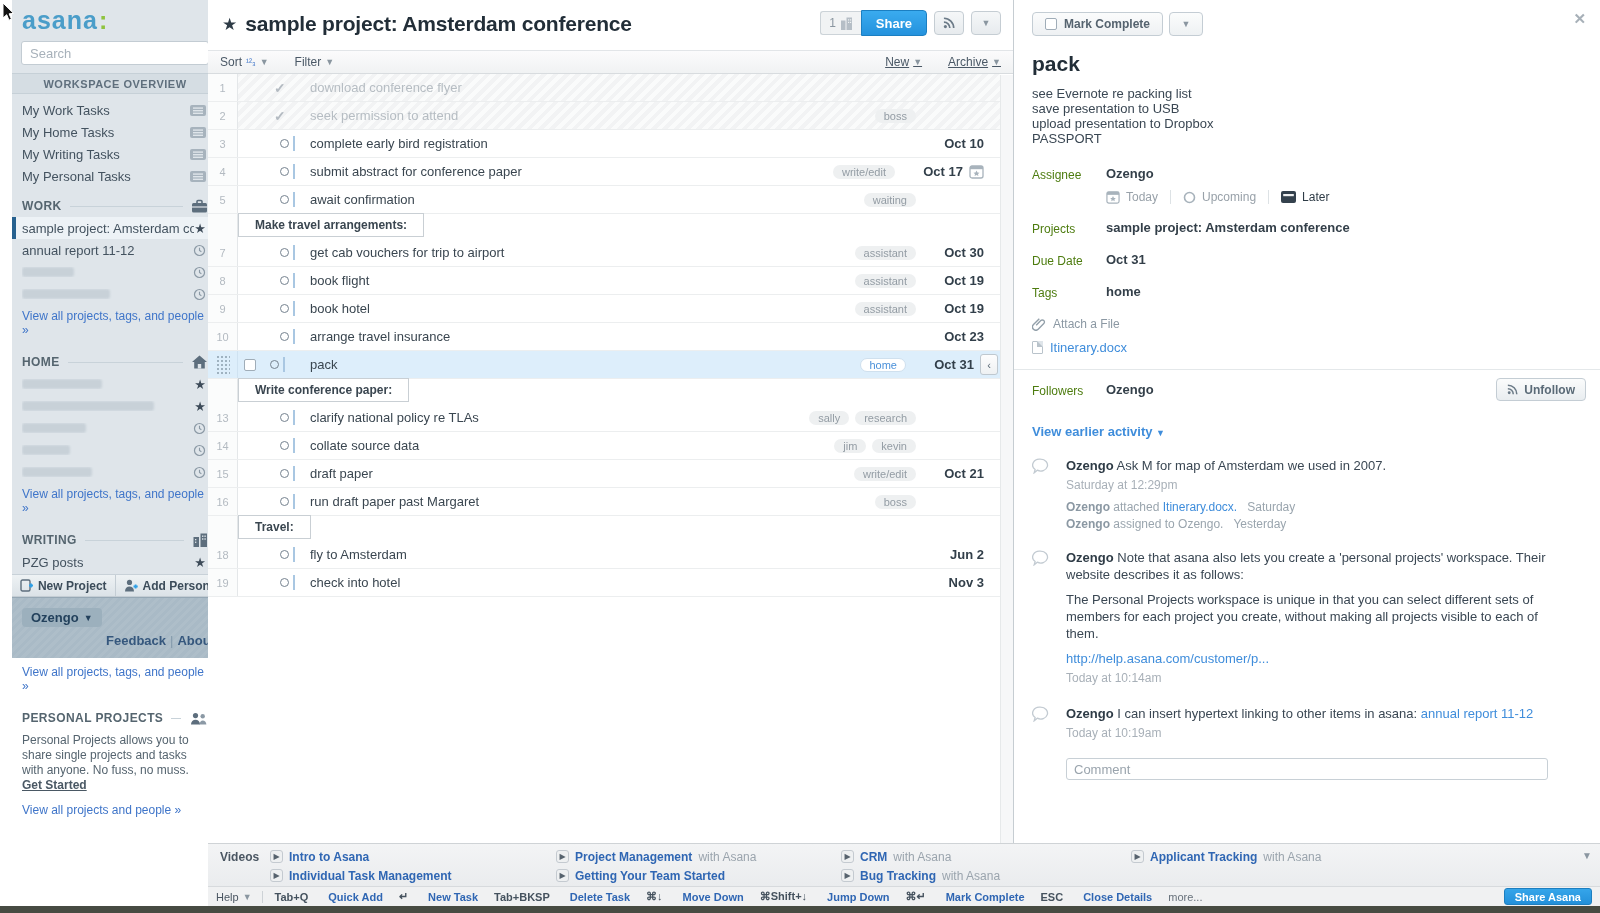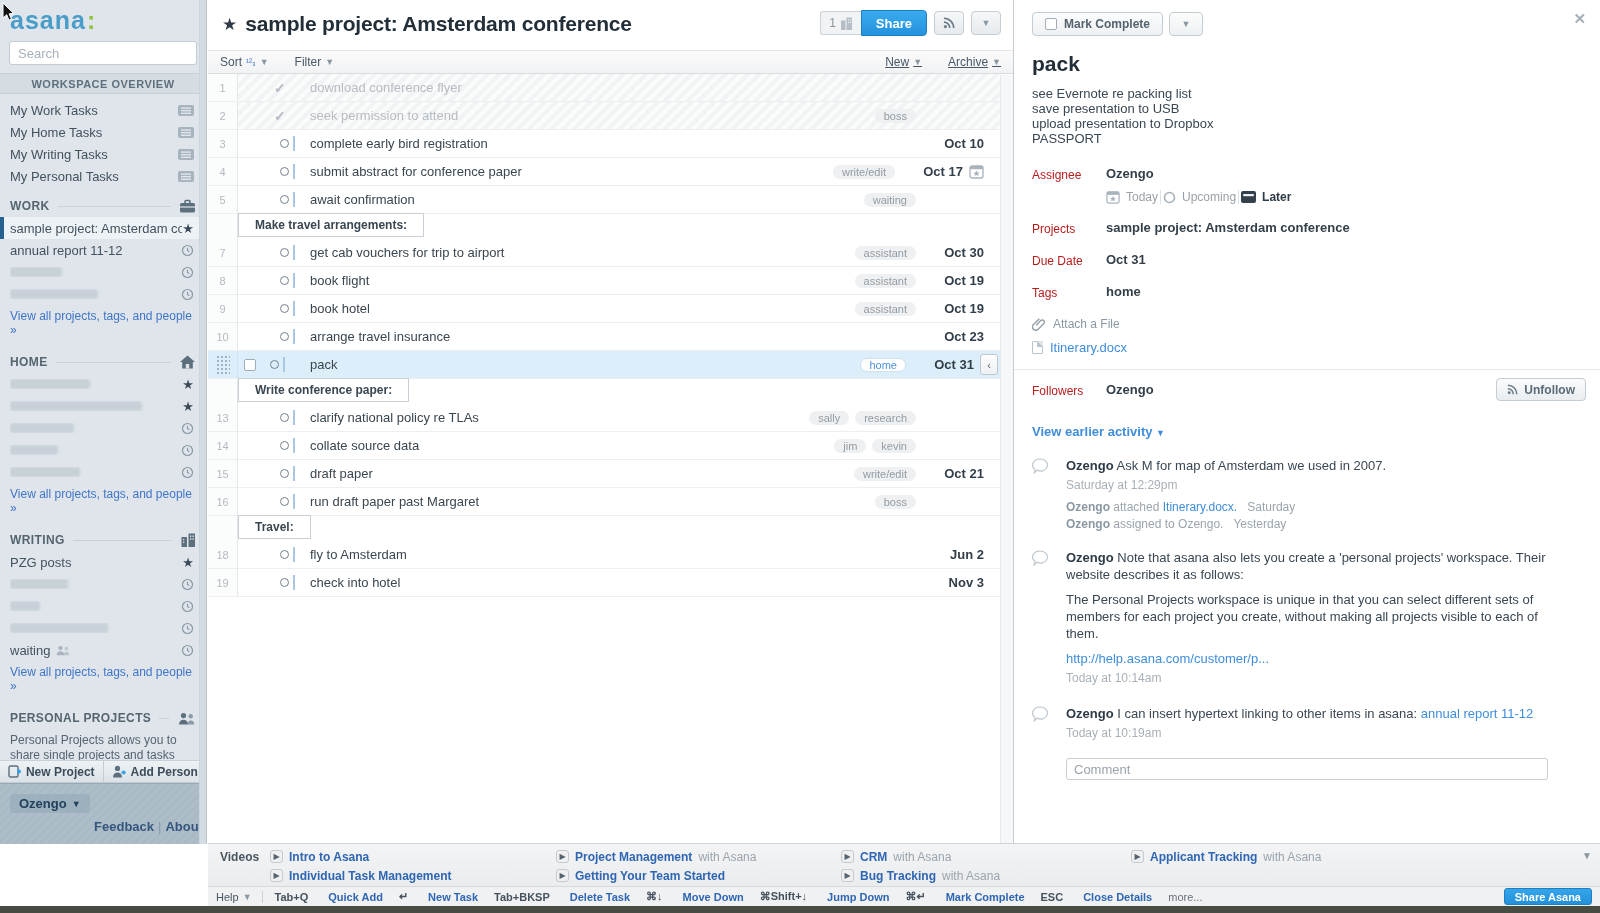--- a/index.html
+++ b/index.html
@@ -1,21 +1,21 @@
 <!DOCTYPE html>
 <html><head>
 <meta charset="utf-8">
 <style>
   * { margin:0; padding:0; box-sizing:border-box; }
   html,body { width:1600px; height:913px; overflow:hidden; background:#fff;
     font-family:"Liberation Sans", sans-serif; }
   #stage { position:relative; width:1600px; height:913px; background:#fff; overflow:hidden; }
 
   
-  #sidebar { position:absolute; left:0; top:0; width:207px; height:844px; background:#dfe5ea; border-right:1px solid #b9c4cc; }
+  #sidebar { position:absolute; left:12px; top:0; width:207px; height:658px; background:#dfe5ea; border-right:1px solid #b9c4cc; }
   #sidebar .edge { position:absolute; right:0; top:0; width:7px; height:100%; background:#d3dce2; border-left:1px solid #cbd5dc; }
   .logo { padding:6px 0 0 10px; font-size:25px; font-weight:bold; letter-spacing:1px; color:#4a9dc9; }
   .logo .colon { color:#8fc33f; margin-left:1px; }
   .searchwrap { padding:6px 9px 8px 9px; }
   .searchwrap input { width:100%; height:24px; border:1px solid #c3ccd3; border-radius:3px; padding:0 8px; font-size:13px; color:#55626d; background:#fff; font-family:"Liberation Sans",sans-serif; }
   .searchwrap input::placeholder { color:#a7b1ba; }
   .ws-head { height:21px; line-height:21px; text-align:center; background:#d5dde3; border-top:1px solid #c6d0d7; border-bottom:1px solid #c6d0d7; font-size:11px; font-weight:bold; color:#5f6f7d; letter-spacing:.5px; }
   .sitem { height:22px; display:flex; align-items:center; padding:0 12px 0 10px; font-size:13px; color:#43525f; cursor:pointer; }
   .sitem .lbl { flex:1; white-space:nowrap; overflow:hidden; }
   .sec-head { height:22px; display:flex; align-items:center; padding:0 10px; margin-top:8px; font-size:12px; font-weight:bold; color:#55656f; letter-spacing:.4px; }
@@ -84,27 +84,27 @@
 
   
   #right { position:absolute; left:1013px; top:0; width:587px; height:843px; background:#fff; border-left:1px solid #c6cdd2; padding:12px 14px 0 18px; }
   .close-x { position:absolute; right:14px; top:10px; font-size:15px; font-weight:bold; color:#a7b0b8; cursor:pointer; }
   .actionbar { display:flex; align-items:center; gap:6px; }
   .mc-btn { display:flex; align-items:center; gap:7px; height:24px; padding:0 12px; background:linear-gradient(#fbfcfc,#eef1f3); border:1px solid #c4cdd4; border-radius:4px; font-size:12px; font-weight:bold; color:#55636f; cursor:pointer; }
   .dd-btn { height:24px; width:34px; background:linear-gradient(#fbfcfc,#eef1f3); border:1px solid #c4cdd4; border-radius:4px; display:flex; align-items:center; justify-content:center; cursor:pointer; }
   .task-title { margin-top:16px; font-size:21px; font-weight:800; color:#222e38; }
   .notes { margin-top:10px; font-size:13px; color:#3a4753; line-height:15px; cursor:text; }
   .field { display:flex; margin-top:13px; }
-  .flabel { width:74px; font-size:12px; color:#b91c1c; padding-top:2px; flex-shrink:0; }
+  .flabel { width:74px; font-size:12px; color:#4d7c0f; padding-top:2px; flex-shrink:0; }
   .fval { font-size:13px; font-weight:bold; color:#333f49; }
   .sched { display:flex; align-items:center; margin:8px 0 0 74px; font-size:12px; color:#98a1a9; }
-  .sched .seg { display:flex; align-items:center; gap:6px; padding:0 2px; border-right:1px solid #dde2e5; cursor:pointer; }
+  .sched .seg { display:flex; align-items:center; gap:6px; padding:0 12px; border-right:1px solid #dde2e5; cursor:pointer; }
   .sched .seg:first-child { padding-left:0; }
   .sched .seg:last-child { border-right:none; }
-  .sched .seg.active { color:#2e3b46; font-weight:bold; }
+  .sched .seg.active { color:#2e3b46; font-weight:normal; }
   .attach-row { display:flex; align-items:center; gap:7px; margin-top:17px; font-size:12px; color:#8b98a3; cursor:pointer; }
   .file-row { display:flex; align-items:center; gap:7px; margin-top:9px; font-size:13px; color:#3f8ddb; cursor:pointer; }
   .doc-ic { width:11px; height:13px; background:#fff; border:1px solid #b9c3cb; border-radius:1px; position:relative; }
   .doc-ic:after { content:""; position:absolute; right:-1px; top:-1px; border:3px solid; border-color:#dfe5ea #dfe5ea #b9c3cb #b9c3cb; }
   .followers { position:relative; margin:14px -14px 0 -18px; padding:12px 14px 12px 18px; border-top:1px solid #e4e8ea; display:flex; }
   .unfollow { position:absolute; right:14px; top:8px; display:flex; align-items:center; gap:6px; height:23px; padding:0 10px; background:linear-gradient(#fbfcfc,#e9edf0); border:1px solid #c4cdd4; border-radius:4px; font-size:12px; font-weight:bold; color:#5a6a77; cursor:pointer; }
   .view-earlier { margin-top:14px; font-size:13px; font-weight:bold; color:#3f8ddb; cursor:pointer; }
   .act { display:flex; margin-top:18px; }
   .act .gut { width:34px; flex-shrink:0; padding-top:1px; }
   .act .body { flex:1; font-size:13px; color:#3a4753; line-height:17px; }

